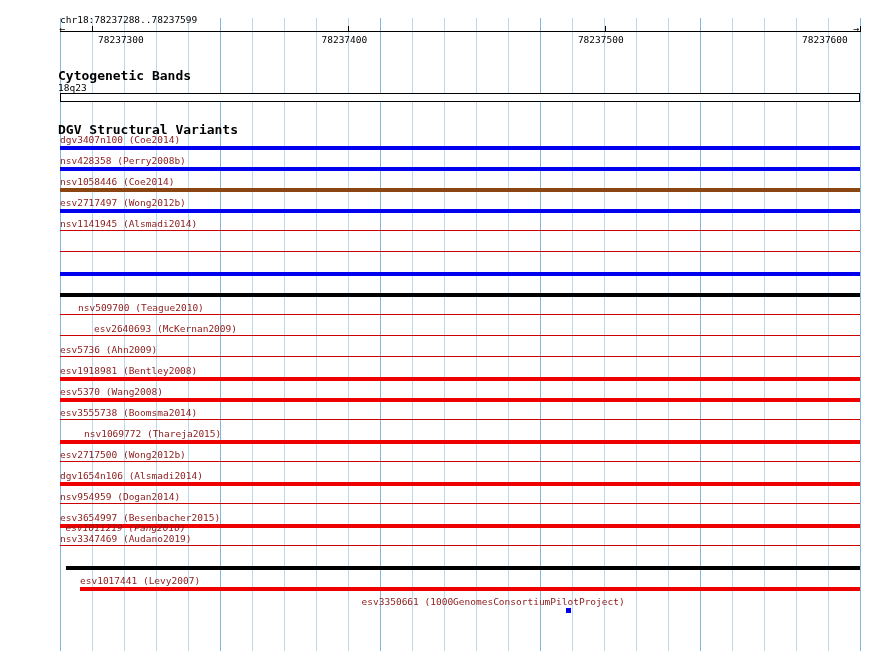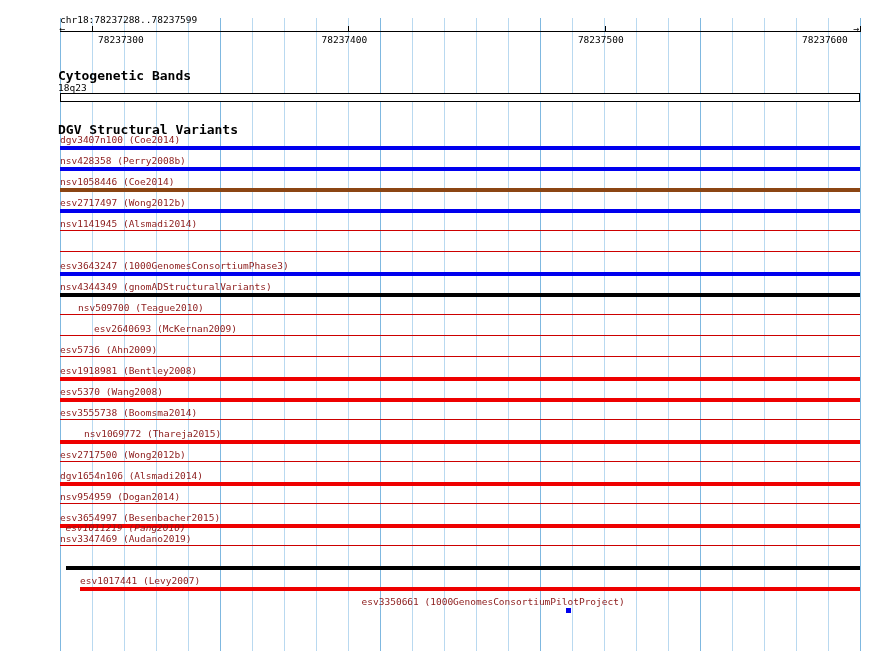--- a/index.html
+++ b/index.html
@@ -83,23 +83,21 @@
     <div class="track-bar" style="left: 60px; width: 800px; height: 4px; background: rgb(0, 0, 238); top: 146px;"></div>
     <div class="track-label" style="top: 155px; left: 60px;">nsv428358 (Perry2008b)</div>
     <div class="track-bar" style="left: 60px; width: 800px; height: 4px; background: rgb(0, 0, 238); top: 167px;"></div>
     <div class="track-label" style="top: 176px; left: 60px;">nsv1058446 (Coe2014)</div>
     <div class="track-bar" style="left: 60px; width: 800px; height: 4px; background: rgb(139, 69, 19); top: 188px;"></div>
     <div class="track-label" style="top: 197px; left: 60px;">esv2717497 (Wong2012b)</div>
     <div class="track-bar" style="left: 60px; width: 800px; height: 4px; background: rgb(0, 0, 238); top: 209px;"></div>
     <div class="track-label" style="top: 218px; left: 60px;">nsv1141945 (Alsmadi2014)</div>
     <div class="track-bar" style="left: 60px; width: 800px; height: 1px; background: rgb(204, 0, 0); top: 230px;"></div>
     <div class="track-bar" style="left: 60px; width: 800px; height: 1px; background: rgb(204, 0, 0); top: 251px;"></div>
-    <div class="track-label" style="top: 260px; left: 60px;">esv3643247 (1000GenomesConsortiumPhase3)</div>
     <div class="track-bar" style="left: 60px; width: 800px; height: 4px; background: rgb(0, 0, 238); top: 272px;"></div>
-    <div class="track-label" style="top: 281px; left: 60px;">nsv4344349 (gnomADStructuralVariants)</div>
     <div class="track-bar" style="left: 60px; width: 800px; height: 4px; background: rgb(0, 0, 0); top: 293px;"></div>
     <div class="track-label" style="top: 302px; left: 60px; padding-left: 18px;">nsv509700 (Teague2010)</div>
     <div class="track-bar" style="left: 60px; width: 800px; height: 1px; background: rgb(204, 0, 0); top: 314px;"></div>
     <div class="track-label" style="top: 323px; left: 60px; padding-left: 34px;">esv2640693 (McKernan2009)</div>
     <div class="track-bar" style="left: 60px; width: 800px; height: 1px; background: rgb(204, 0, 0); top: 335px;"></div>
     <div class="track-label" style="top: 344px; left: 60px;">esv5736 (Ahn2009)</div>
     <div class="track-bar" style="left: 60px; width: 800px; height: 1px; background: rgb(204, 0, 0); top: 356px;"></div>
     <div class="track-label" style="top: 365px; left: 60px;">esv1918981 (Bentley2008)</div>
     <div class="track-bar" style="left: 60px; width: 800px; height: 4px; background: rgb(238, 0, 0); top: 377px;"></div>
     <div class="track-label" style="top: 386px; left: 60px;">esv5370 (Wang2008)</div>

